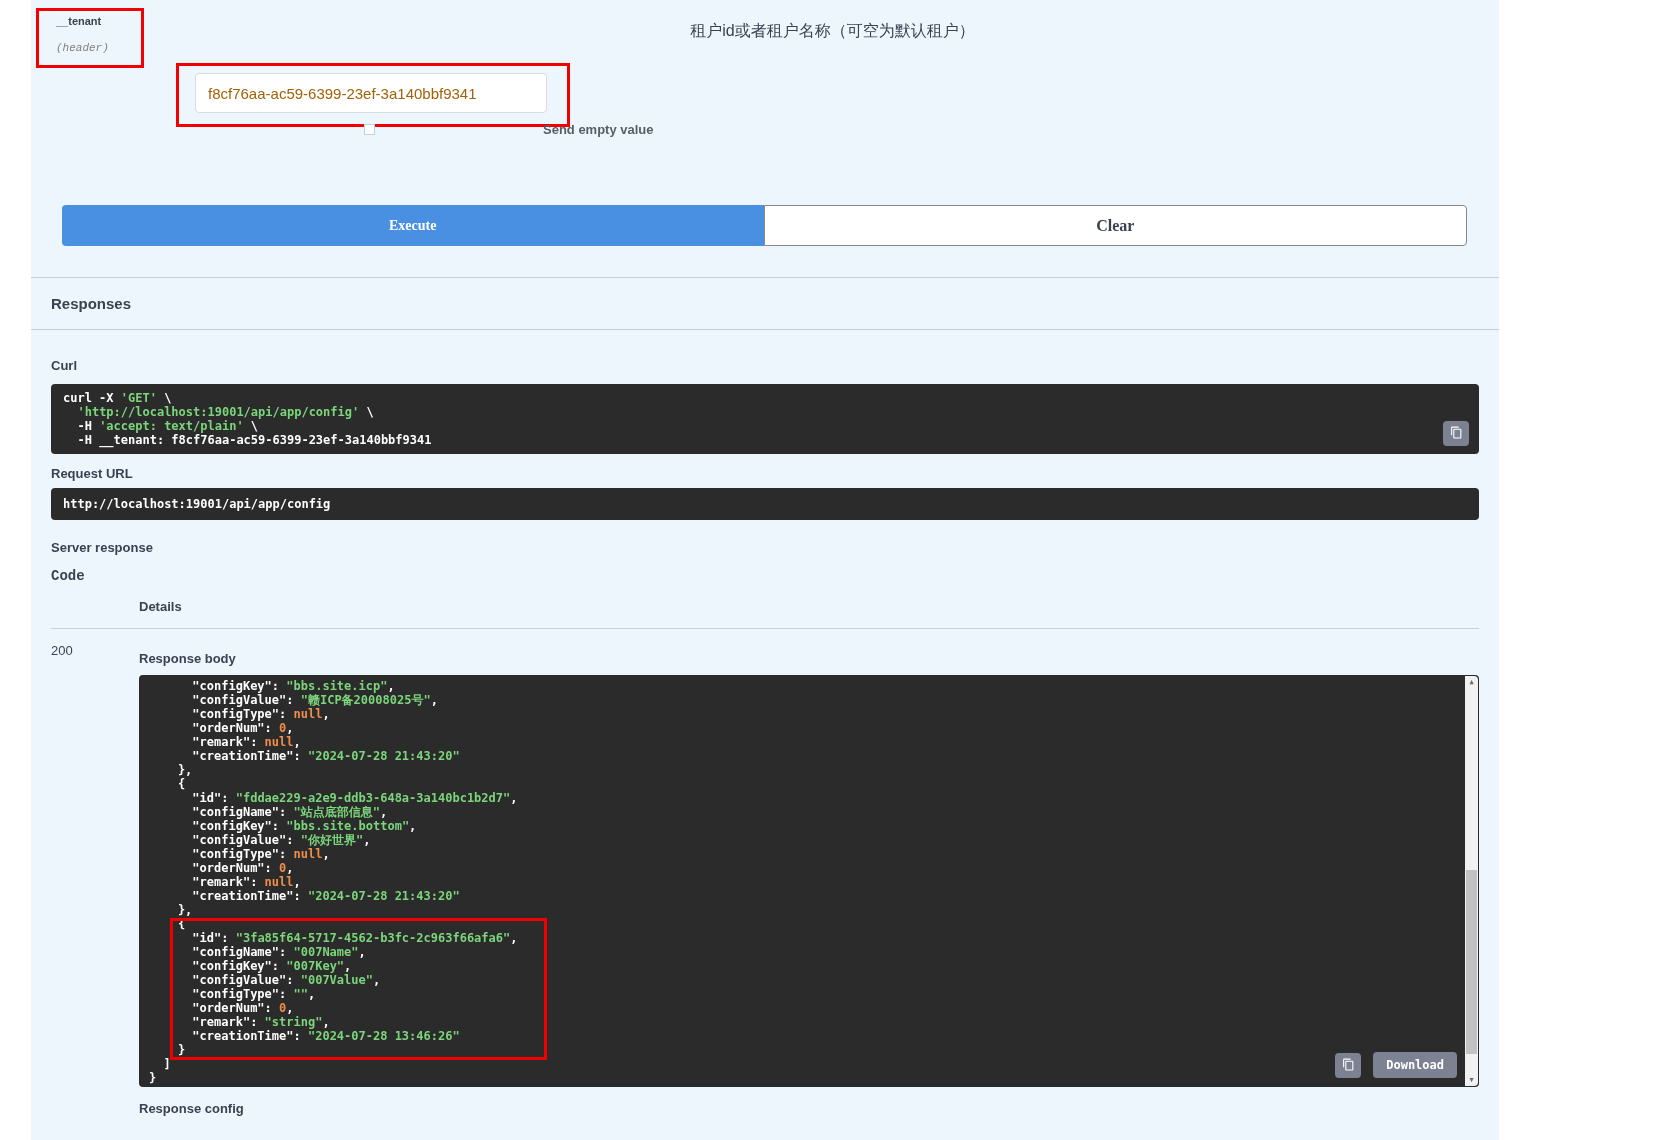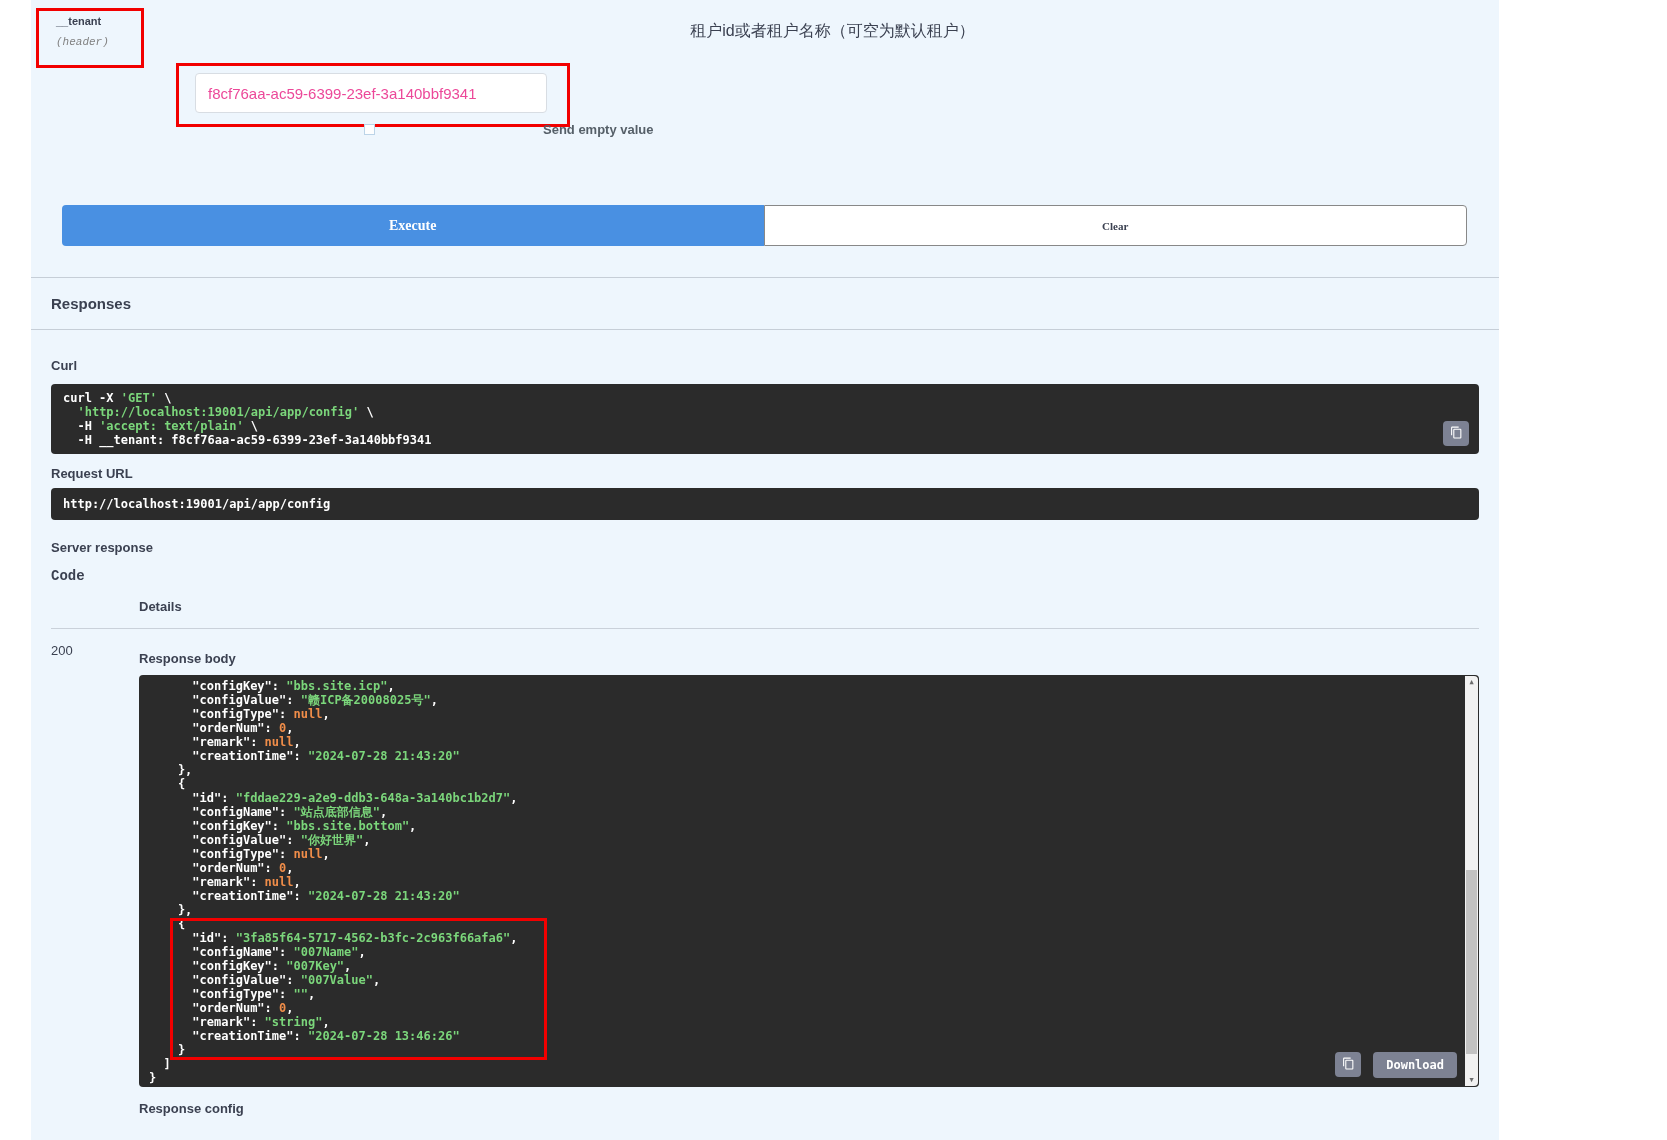--- a/index.html
+++ b/index.html
@@ -12,34 +12,34 @@
   }
   *{box-sizing:border-box;margin:0;padding:0;}
   body{margin:0;background:#fff;font-family:"Liberation Sans","DejaVu Sans",sans-serif;color:#3b4151;}
   .page{position:relative;width:1667px;height:1140px;background:#fff;overflow:hidden;}
   .opblock{position:absolute;left:31px;top:0;width:1468px;background:#eef6fd;}
 
   
   .param-row{position:relative;display:flex;padding:14px 20px 0 25px;}
   .param-name-col{width:130px;flex:0 0 130px;}
   .param-name{font-size:11px;font-weight:bold;color:#3b4151;line-height:15px;}
-  .param-in{margin-top:7px;font-family:"Liberation Mono","DejaVu Sans Mono",monospace;font-style:italic;font-size:11px;color:#808080;}
+  .param-in{margin-top:13px;font-family:"Liberation Mono","DejaVu Sans Mono",monospace;font-style:italic;font-size:11px;color:#808080;}
   .param-body-col{flex:1;}
   .param-desc{padding-top:6px;font-size:16px;color:#3b4151;line-height:22px;text-align:center;}
   .red-box{border:3px solid var(--annotation-red);}
   .name-annotation{position:absolute;left:5px;top:8px;width:108px;height:60px;pointer-events:none;}
   .input-annotation{display:inline-block;margin-left:-10px;margin-top:21px;padding:7px 20px 11px 16px;}
-  .param-input{width:352px;height:40px;border:1px solid #d8dde3;border-radius:4px;padding:0 12px;font-size:15px;color:#ec4899;background:#fff;font-family:"Liberation Sans","DejaVu Sans",sans-serif;}
+  .param-input{width:352px;height:40px;border:1px solid #d8dde3;border-radius:4px;padding:0 12px;font-size:15px;color:#a16207;background:#fff;font-family:"Liberation Sans","DejaVu Sans",sans-serif;}
   .send-empty-row{display:flex;align-items:center;margin-top:-5px;}
   .checkbox{display:inline-block;width:11px;height:11px;margin-left:178px;border:1px solid #bcd4e8;background:#fdfeff;}
   .send-empty-label{margin-left:168px;font-size:13px;font-weight:bold;color:#555f68;}
 
   .execute-row{display:flex;margin:68px 32px 31px 31px;height:41px;font-family:Liberation Serif, serif;}
   .btn-execute{flex:1;background:var(--execute-blue);color:#fff;border:none;border-radius:4px 0 0 4px;font-size:14px;font-weight:bold;font-family:inherit;cursor:pointer;}
-  .btn-clear{flex:1;background:#fff;color:#3b4151;border:1px solid #888;border-radius:0 4px 4px 0;font-size:11px;font-weight:bold;font-family:inherit;cursor:pointer;}
+  .btn-clear{flex:1;background:#fff;color:#3b4151;border:1px solid #888;border-radius:0 4px 4px 0;font-size:16px;font-weight:bold;font-family:inherit;cursor:pointer;}
 
   
   .responses-header{padding:16px 20px;font-size:15px;font-weight:bold;color:#3b4151;line-height:19px;
     border-top:1px solid rgba(59,65,81,.22);border-bottom:1px solid rgba(59,65,81,.22);}
   .responses-inner{padding:28px 20px 24px 20px;}
   .block-label{font-size:13px;font-weight:bold;color:#3b4151;line-height:16px;}
   .code-block{background:var(--code-bg);border-radius:4px;color:#fff;position:relative;
     font-family:"DejaVu Sans Mono","Liberation Mono",monospace;font-size:12px;font-weight:600;}
   .curl-block{margin-top:10px;padding:7px 44px 7px 12px;line-height:14px;}
   .code .cl{white-space:pre;line-height:14px;}
@@ -54,21 +54,21 @@
   .resp-thead{display:flex;border-bottom:1px solid rgba(59,65,81,.2);padding-bottom:14px;}
   .col-code{width:88px;flex:0 0 88px;}
   .col-details{flex:1;}
   .th-code{font-size:14px;font-weight:bold;font-family:Liberation Mono, monospace;}
   .th-details{font-size:13px;font-weight:bold;margin-top:31px;}
   .resp-row{display:flex;padding-top:14px;}
   .status{font-size:13px;color:#3b4151;}
   .rb-label{margin-top:8px;}
   .body-block{margin-top:8px;height:412px;overflow:hidden;padding:4px 24px 4px 10px;}
   .body-annotation{position:absolute;left:31px;top:243px;width:377px;height:142px;pointer-events:none;}
-  .body-actions{position:absolute;right:22px;bottom:9px;display:flex;gap:12px;align-items:flex-start;}
+  .body-actions{position:absolute;right:22px;bottom:9px;display:flex;gap:12px;align-items:flex-end;}
   .copy-btn{width:26px;height:25px;border:none;border-radius:4px;background:var(--button-grey);display:flex;align-items:center;justify-content:center;cursor:pointer;}
   .curl-copy{position:absolute;right:10px;bottom:8px;}
   .download-btn{height:26px;padding:0 13px;border:none;border-radius:4px;background:var(--button-grey);color:#fff;font-size:12px;font-weight:bold;font-family:inherit;cursor:pointer;}
   .rh-label{margin-top:14px;}
 
   .scrollbar{position:absolute;top:1px;right:1px;bottom:1px;width:13px;background:#f1f1f1;border-radius:0 4px 4px 0;}
   .scroll-arrow{position:absolute;left:0;width:13px;height:12px;font-size:7px;line-height:12px;text-align:center;color:#6b6b6b;cursor:pointer;}
   .scroll-arrow.up{top:0;}
   .scroll-arrow.down{bottom:0;}
   .scroll-thumb{position:absolute;left:1px;width:11px;top:194px;height:184px;background:#c2c2c2;cursor:pointer;}

